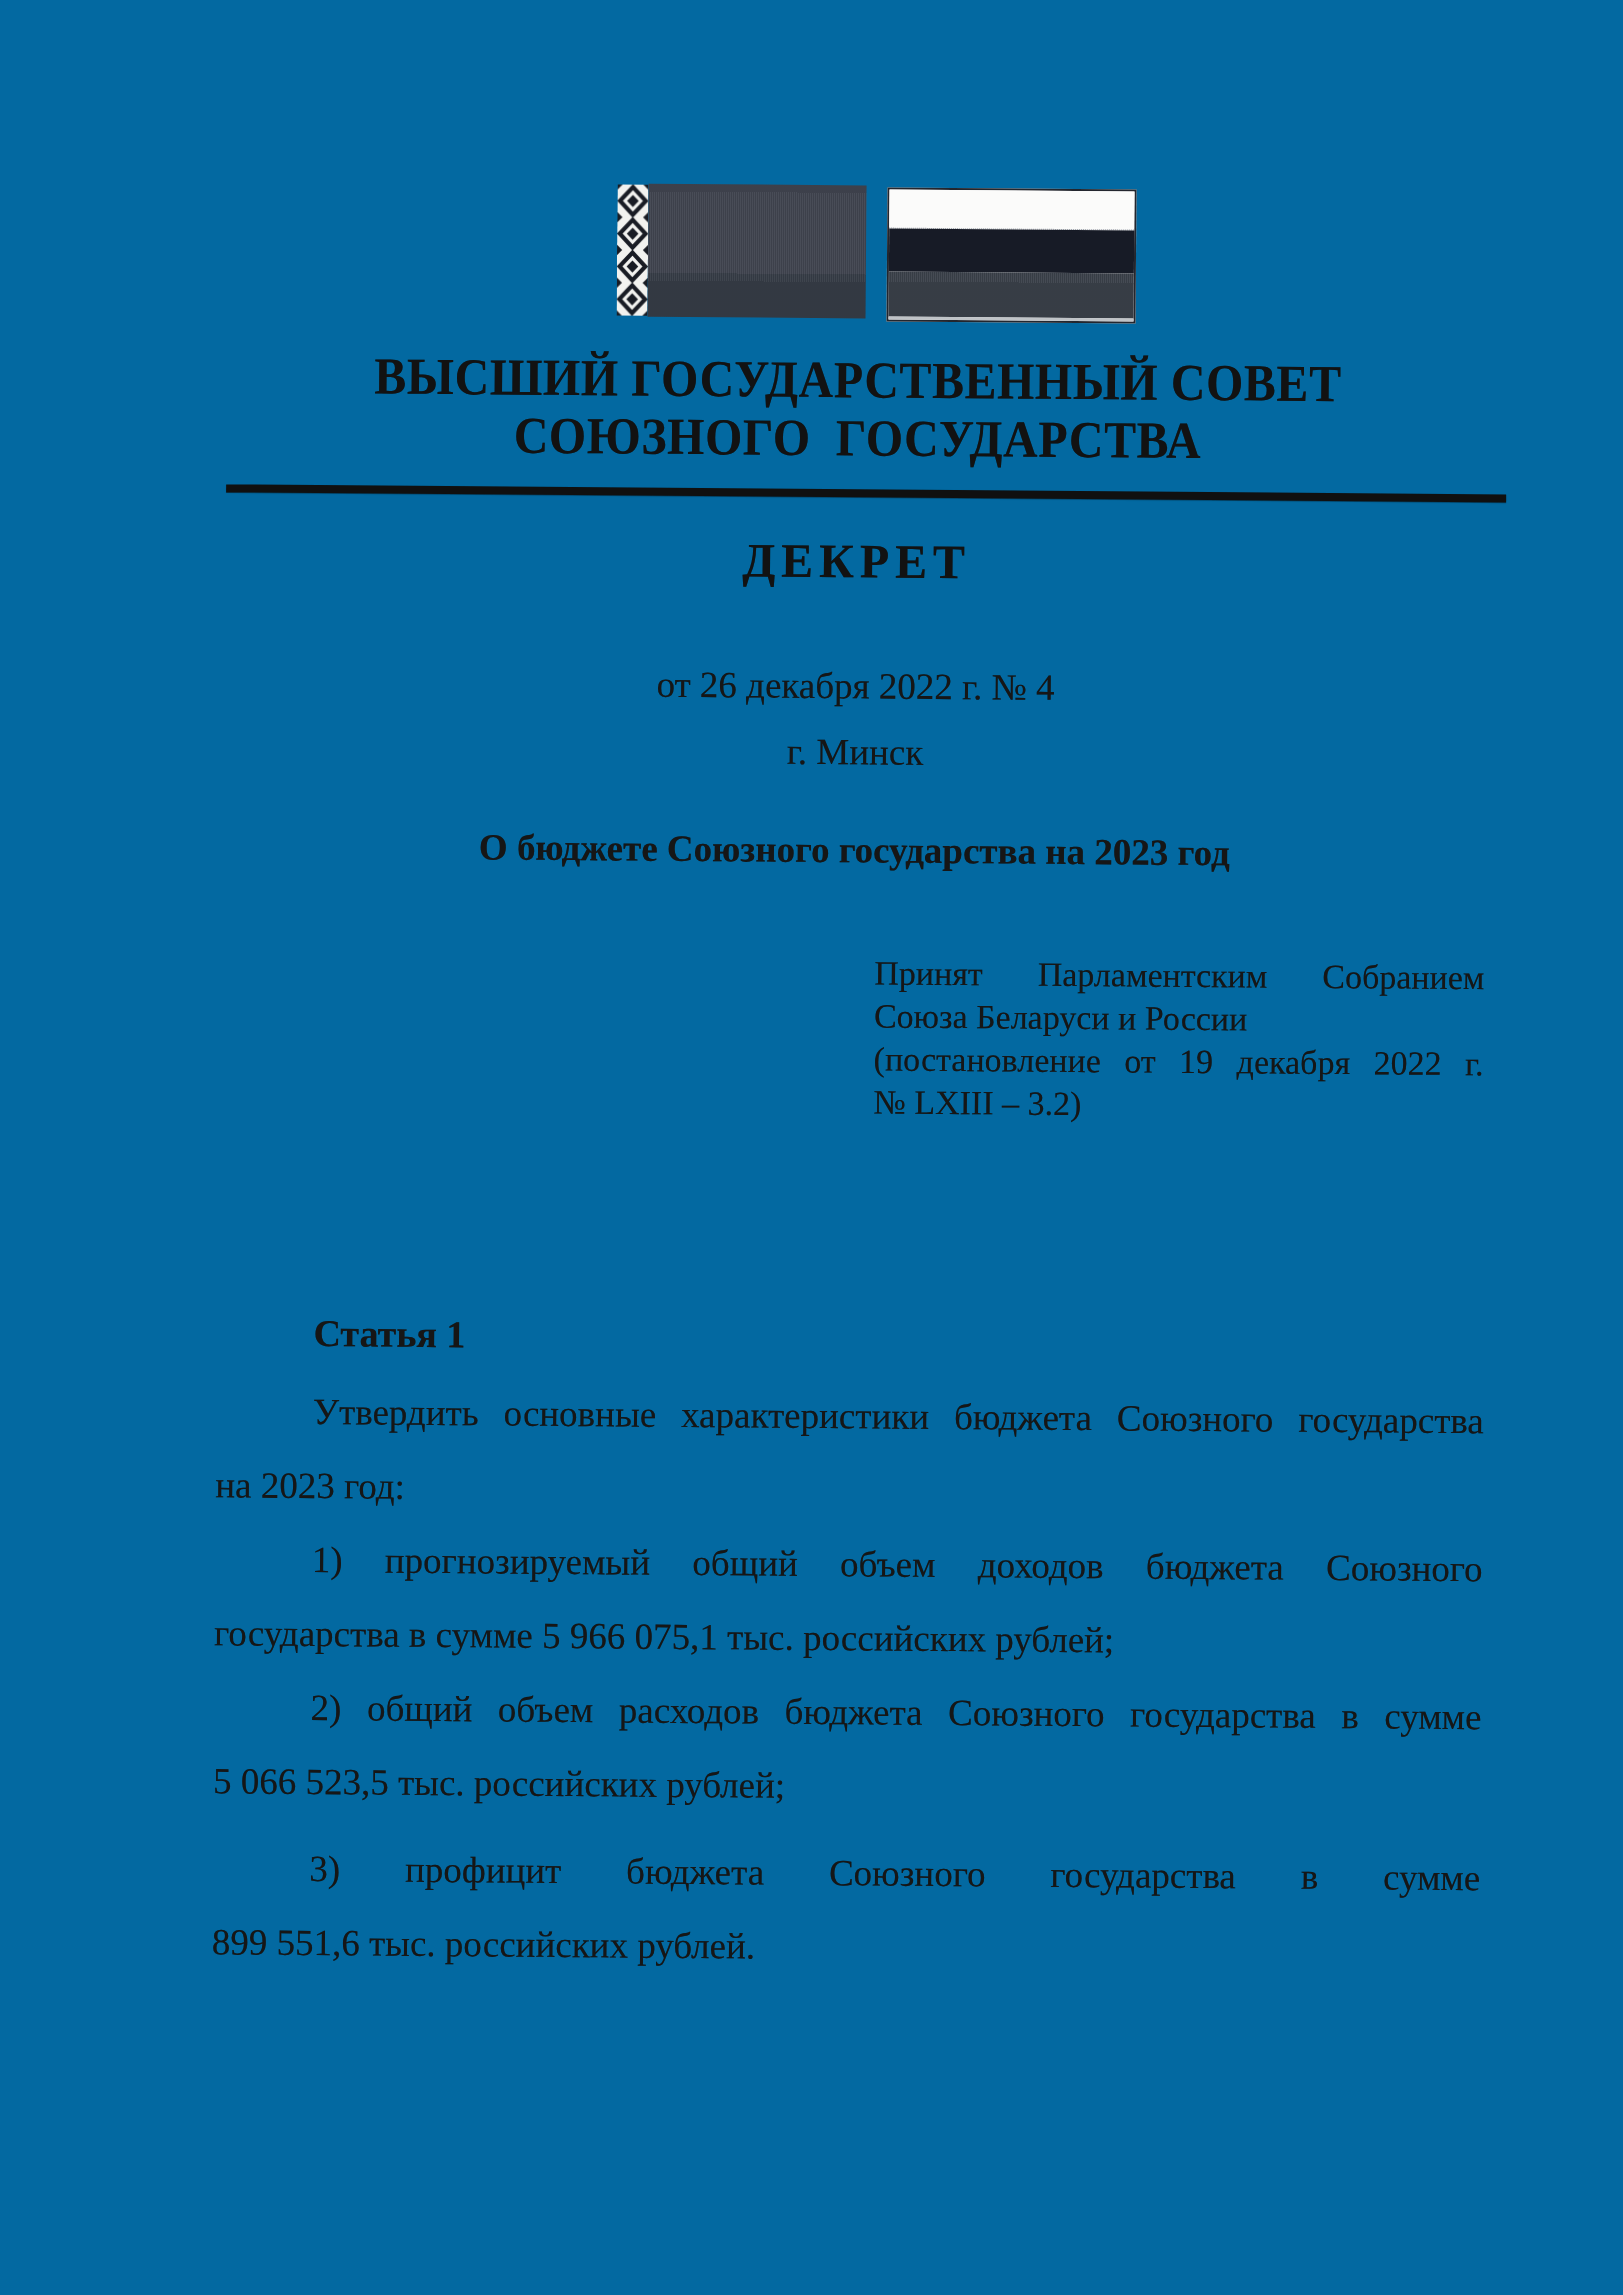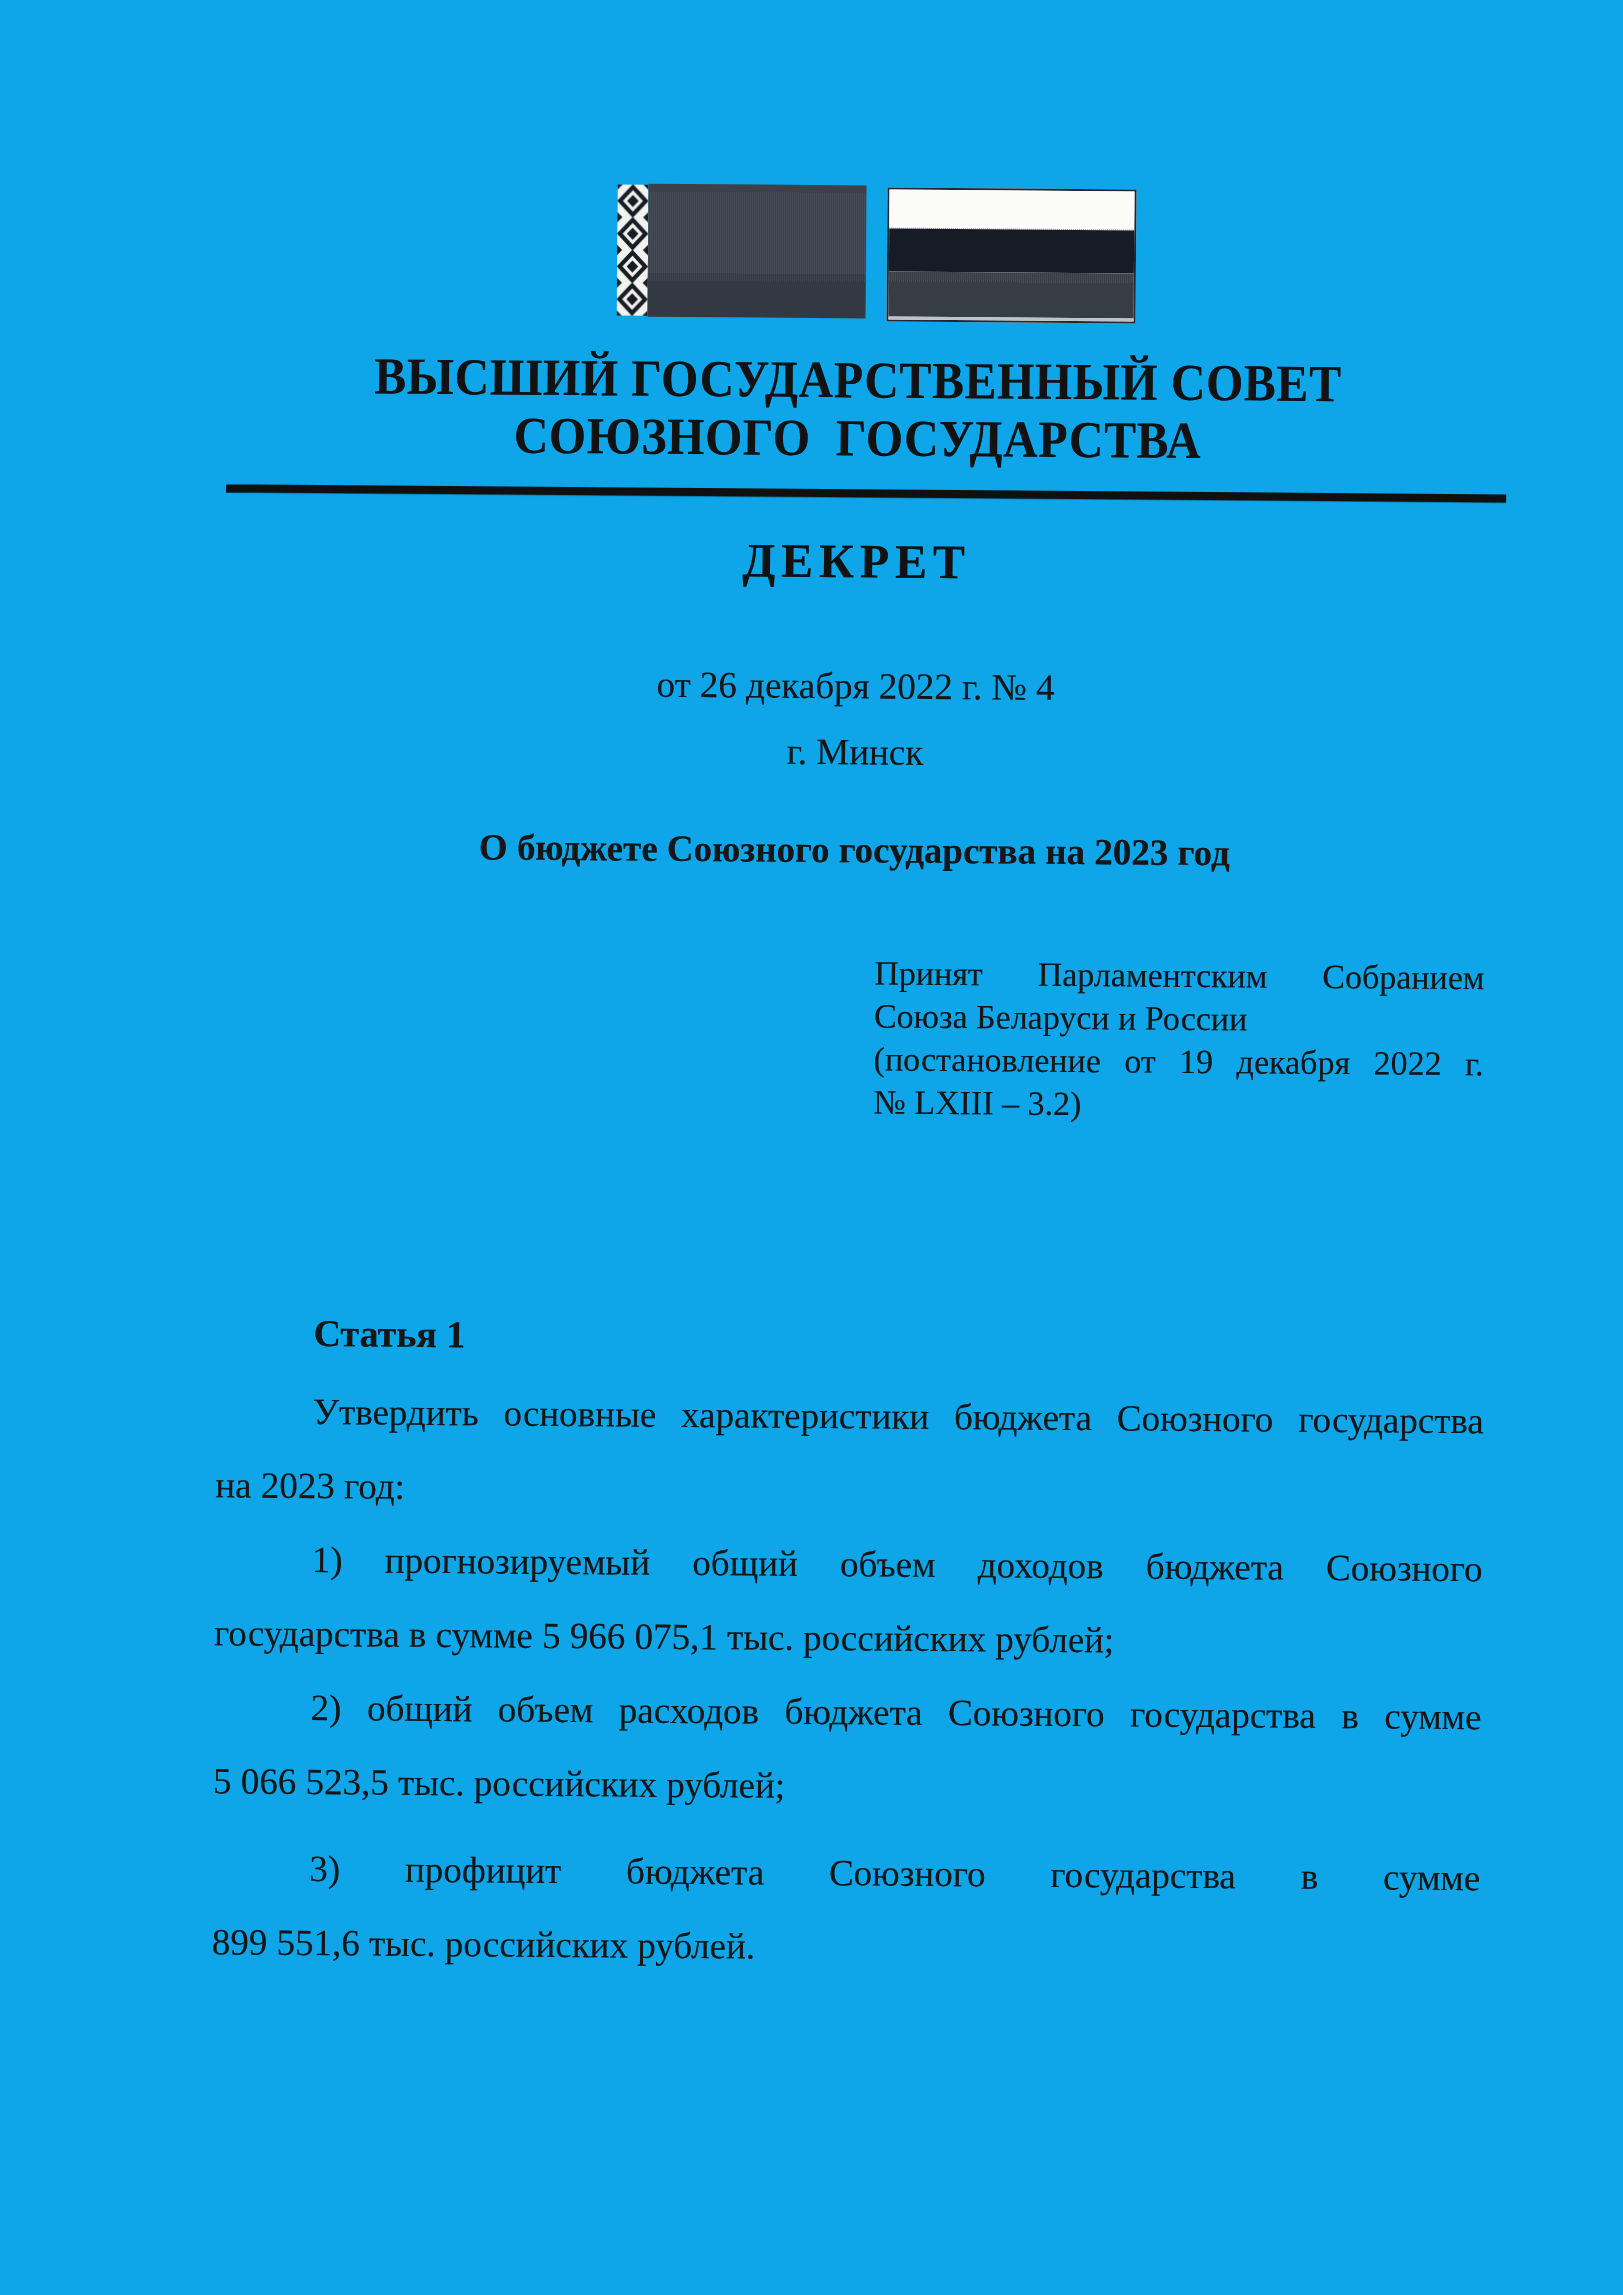--- a/index.html
+++ b/index.html
@@ -1,19 +1,19 @@
 <!DOCTYPE html>
 <html style="font-size:10.5px"><head>
 <meta charset="utf-8">
 <style>
   html,body{margin:0;padding:0;background:#ffffff;}
   .page{
     position:relative;
     width:1623px;height:2295px;
-    background:#0ea5e9;
+    background:#0369a1;
     overflow:hidden;
     font-family:"Liberation Serif","DejaVu Serif",serif;
     color:#161616;
     text-shadow:0 0 0.5px rgba(10,10,10,0.45);
   }
   .tilt{position:absolute;inset:0;transform:rotate(0.45deg);transform-origin:50% 50%;}
 
   
   .flag-by{position:absolute;left:610px;top:185px;width:249px;height:133px;display:flex;}
   .by-orn{width:31px;height:133px;}

